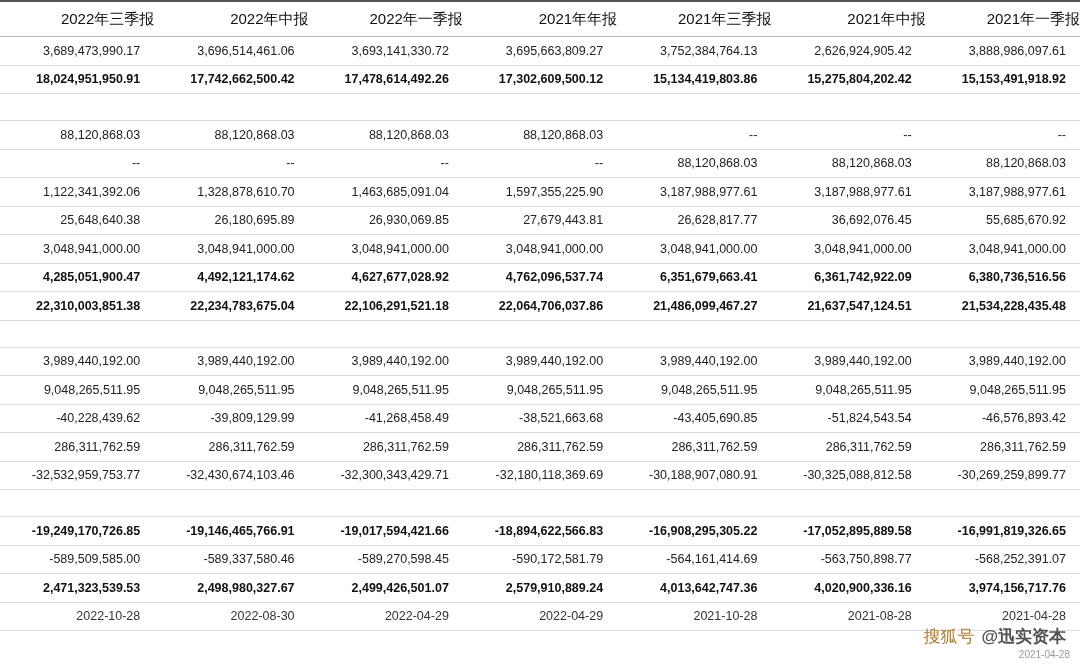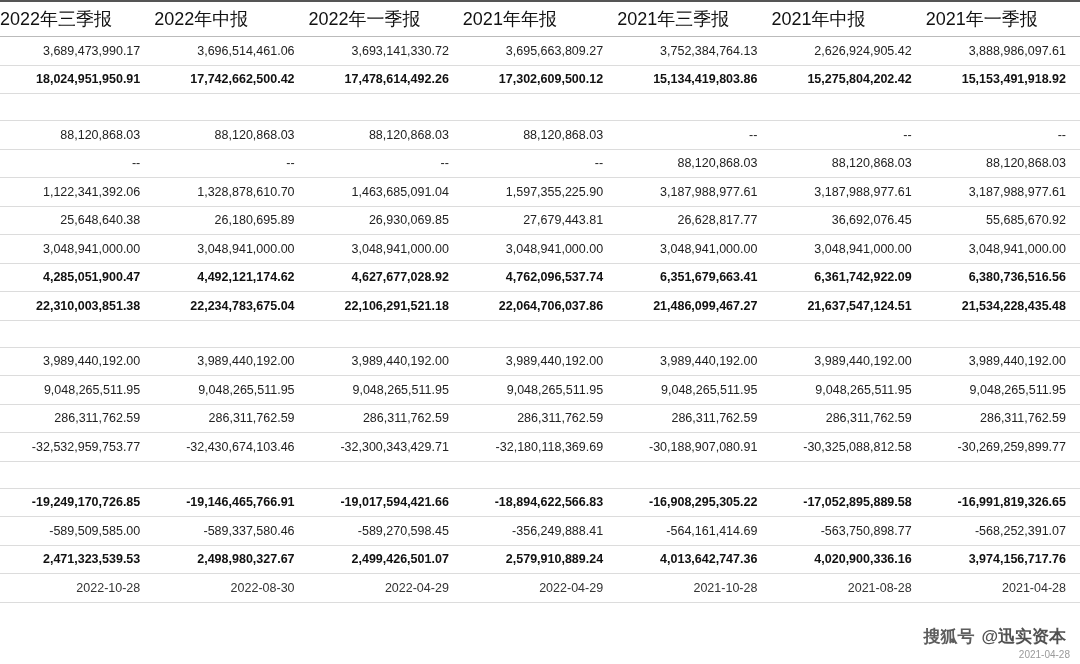--- a/index.html
+++ b/index.html
@@ -30,23 +30,23 @@
     text-align: right;
     padding: 0 14px 0 6px;
     height: 27.5px;
     font-size: 12.5px;
     color: #222222;
     white-space: nowrap;
     overflow: hidden;
     font-variant-numeric: tabular-nums;
   }
   table.fin thead th {
-    text-align: left;
+    text-align: right;
     font-weight: normal;
-    font-size: 18px;
+    font-size: 15px;
     color: #111111;
     border-top: 2px solid #555555;
     border-bottom: 1px solid #bbbbbb;
     height: 34px;
     padding: 0;
   }
   tr.bold td { font-weight: bold; color: #111111; margin-left: 9px; }
   tr.blank td { height: 26px; border-bottom: 1px solid #dcdcdc; }
   tr.date td { color: #333333; margin-left: 20px; }
   .wm {
@@ -54,22 +54,22 @@
     right: 14px;
     bottom: 16px;
     display: flex;
     align-items: center;
     gap: 7px;
     opacity: 0.85;
     pointer-events: none;
   }
   .wm-logo {
     font-size: 17px;
-    font-weight: bold;
-    color: #404040;
+    font-weight: normal;
+    color: #a16207;
     letter-spacing: 0px;
   }
   .wm-text {
     font-size: 17px;
     font-weight: bold;
     color: #333333;
   }
   .wm-sub {
     position: absolute;
     right: 10px;
@@ -215,20 +215,29 @@
         <tr class="">
           <td>9,048,265,511.95</td>
           <td>9,048,265,511.95</td>
           <td>9,048,265,511.95</td>
           <td>9,048,265,511.95</td>
           <td>9,048,265,511.95</td>
           <td>9,048,265,511.95</td>
           <td>9,048,265,511.95</td>
         </tr>
         <tr class="">
+          <td>-40,228,439.62</td>
+          <td>-39,809,129.99</td>
+          <td>-41,268,458.49</td>
+          <td>-38,521,663.68</td>
+          <td>-43,405,690.85</td>
+          <td>-51,824,543.54</td>
+          <td>-46,576,893.42</td>
+        </tr>
+        <tr class="">
           <td>286,311,762.59</td>
           <td>286,311,762.59</td>
           <td>286,311,762.59</td>
           <td>286,311,762.59</td>
           <td>286,311,762.59</td>
           <td>286,311,762.59</td>
           <td>286,311,762.59</td>
         </tr>
         <tr class="">
           <td>-32,532,959,753.77</td>
@@ -254,21 +263,21 @@
           <td>-19,017,594,421.66</td>
           <td>-18,894,622,566.83</td>
           <td>-16,908,295,305.22</td>
           <td>-17,052,895,889.58</td>
           <td>-16,991,819,326.65</td>
         </tr>
         <tr class="">
           <td>-589,509,585.00</td>
           <td>-589,337,580.46</td>
           <td>-589,270,598.45</td>
-          <td>-356,249,888.41</td>
+          <td>-590,172,581.79</td>
           <td>-564,161,414.69</td>
           <td>-563,750,898.77</td>
           <td>-568,252,391.07</td>
         </tr>
         <tr class="bold">
           <td>2,471,323,539.53</td>
           <td>2,498,980,327.67</td>
           <td>2,499,426,501.07</td>
           <td>2,579,910,889.24</td>
           <td>4,013,642,747.36</td>

